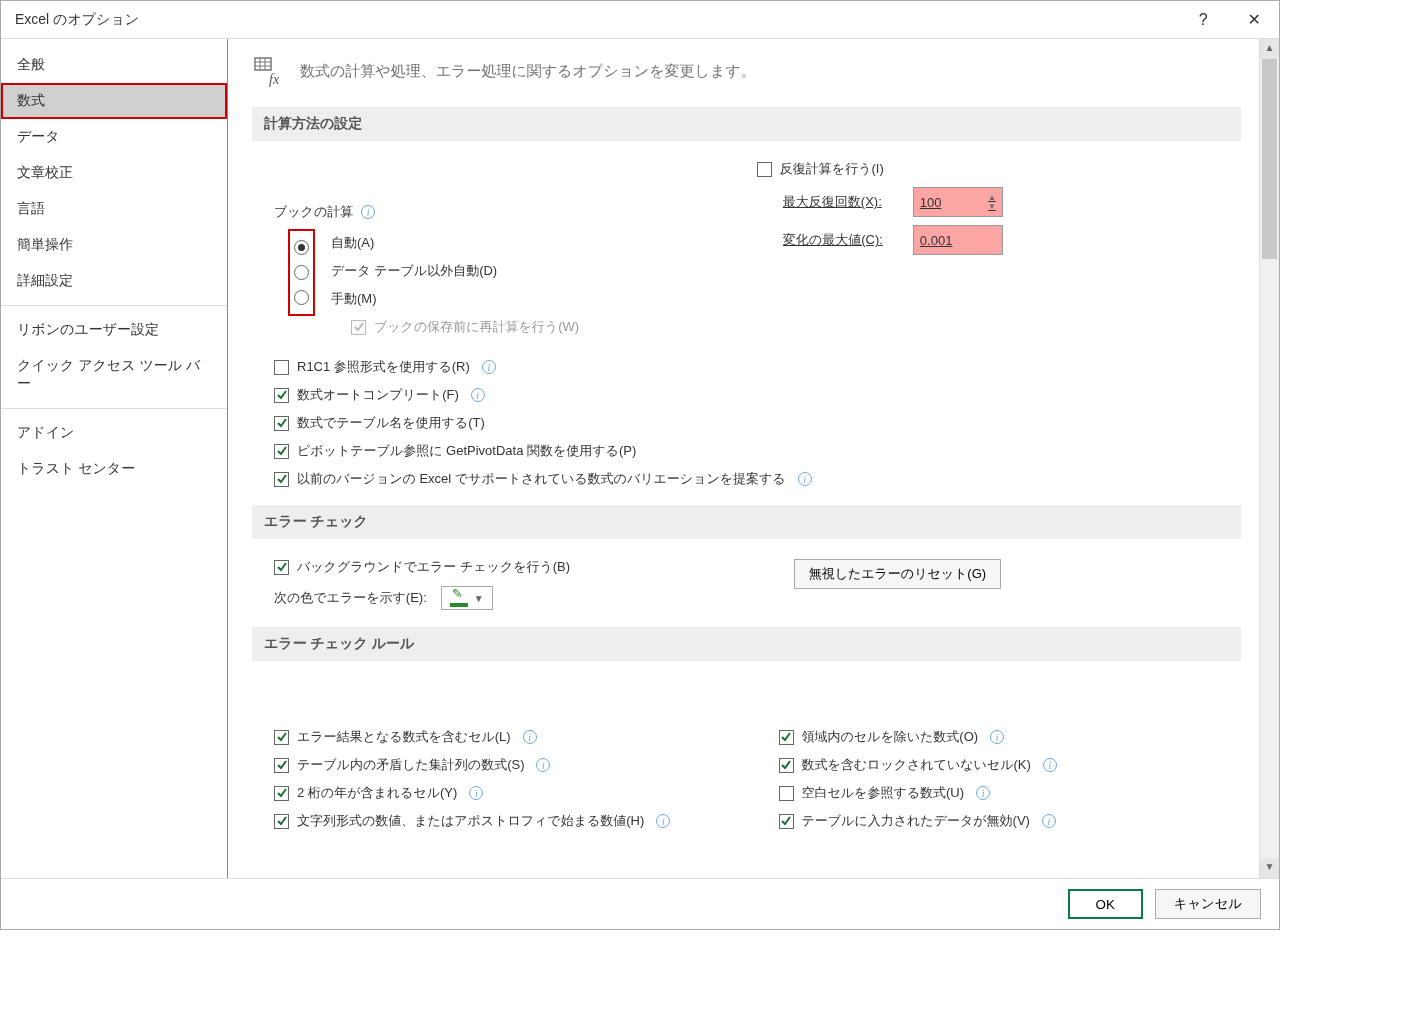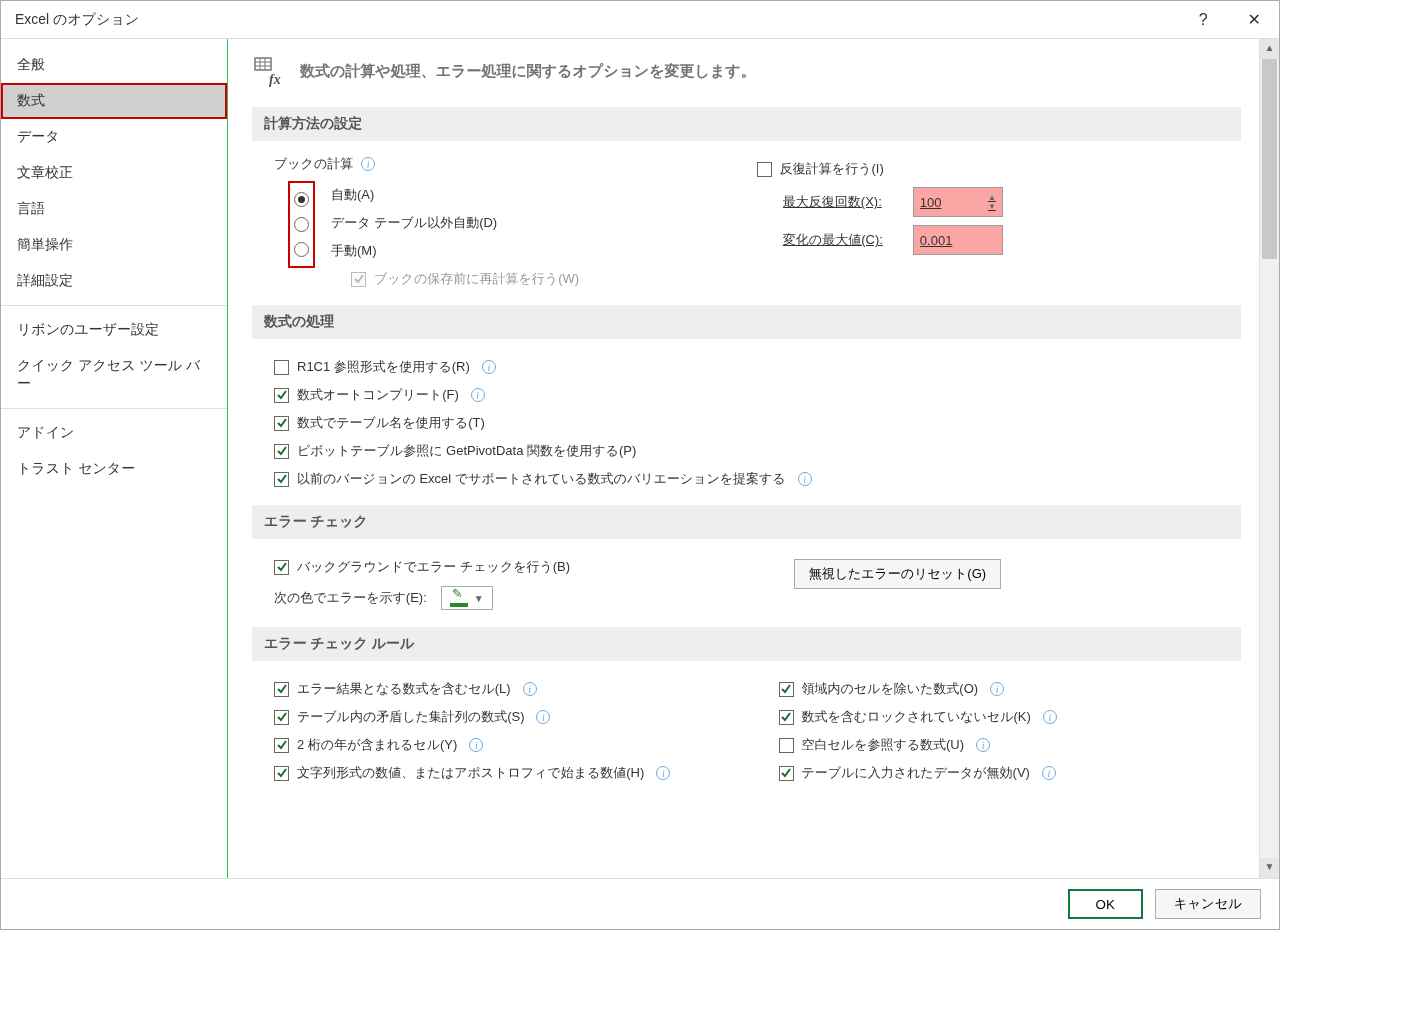--- a/index.html
+++ b/index.html
@@ -87,41 +87,40 @@
     .scroll-thumb {
       position: absolute; top: 0; left: 2px; right: 2px; height: 25%;
       background: #c8c8c8;
     }
 
     .header-row {
       display: flex;
       align-items: center;
       gap: 12px;
       margin-bottom: 18px;
-      font-weight: bold;
     }
     .header-icon {
       width: 36px; height: 36px;
       display: flex; align-items: center; justify-content: center;
       font-size: 22px; color: #5a5a5a;
     }
     .header-text { font-size: 15px; color: #737373; }
 
     .section-title {
       background: #eee;
       padding: 8px 12px;
       font-size: 14px;
       font-weight: bold;
       color: #555;
       margin-bottom: 14px;
     }
 
     .section-body { padding: 0 8px 12px 22px; }
     .two-col { display: flex; gap: 50px; }
-    .col { flex: 1; }
+    .col { flex: 1; margin-top: 48px; }
     .col-right { flex: 1.1; }
 
     .group-label {
       display: flex; align-items: center; gap: 4px;
       margin-bottom: 8px;
     }
     .info-icon {
       display: inline-flex; align-items: center; justify-content: center;
       width: 14px; height: 14px; border-radius: 50%;
       border: 1px solid #6aa8de; color: #6aa8de;
@@ -336,21 +335,20 @@
               <div class="field-row">
                 <label>変化の最大値(C):</label>
                 <div class="text-input">
                   <span>0.001</span>
                 </div>
               </div>
             </div>
           </div>
         </div>
 
-        <div class="section-title">数式の処理</div>
         <div class="section-body">
           <div class="check-row">
             <span class="checkbox-box"></span>
             <span>R1C1 参照形式を使用する(R)</span>
             <span class="info-icon">i</span>
           </div>
           <div class="check-row">
             <span class="checkbox-box">
                 <svg viewBox="0 0 12 12">
                   <path d="M2 6 L5 9 L10 2" stroke="#1a6e2e" stroke-width="2" fill="none"></path>

